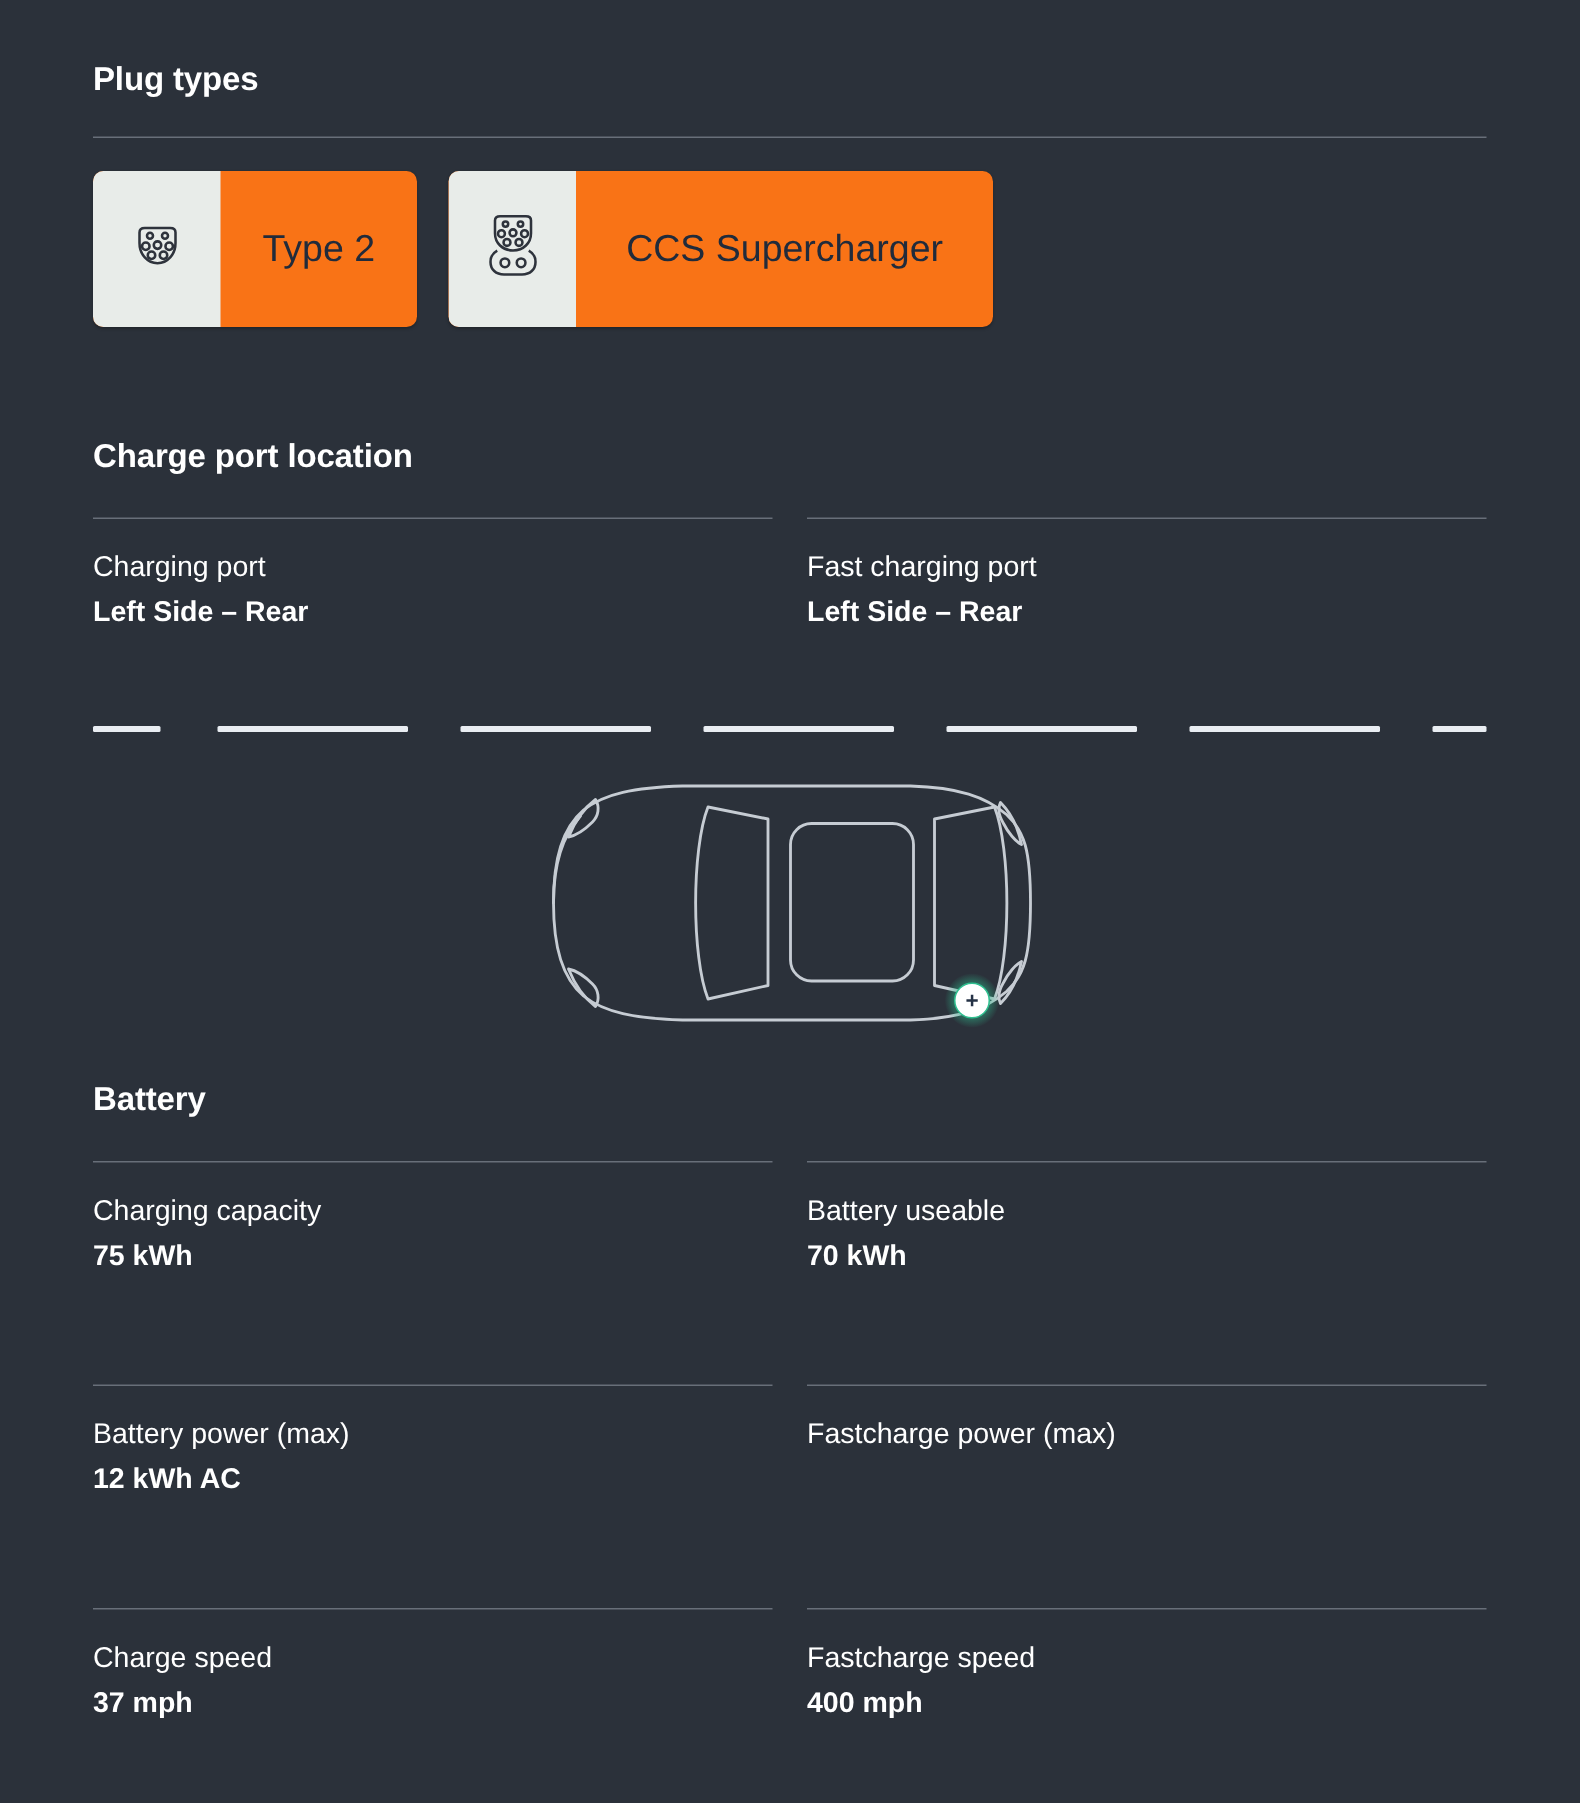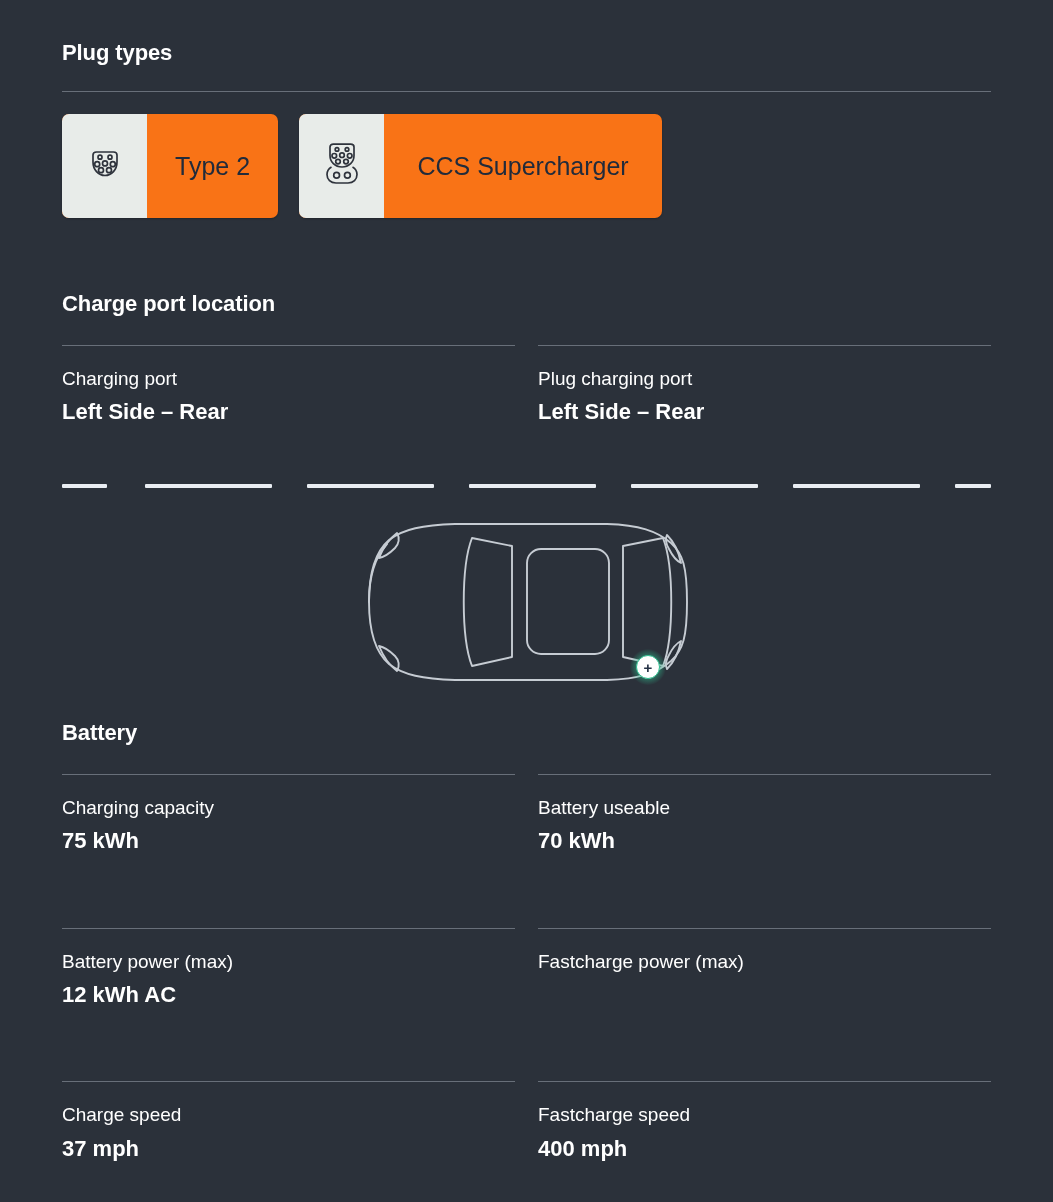--- a/index.html
+++ b/index.html
@@ -90,21 +90,21 @@
   }
 
   .spec-label {
     font-size: 19px;
     font-weight: normal;
     color: #ffffff;
     line-height: 1.6;
   }
 
   .spec-value {
-    font-size: 22px;
+    font-size: 19px;
     font-weight: bold;
     color: #ffffff;
     line-height: 1.6;
   }
 
   
   .road {
     position: relative;
     height: 10px;
     width: 929px;
@@ -186,21 +186,21 @@
     <div class="section-title">Charge port location</div>
 
     <div class="spec-grid" style="margin-top:28px;">
       <div class="spec-cell">
         <div class="spec-rule"></div>
         <div class="spec-label">Charging port</div>
         <div class="spec-value">Left Side – Rear</div>
       </div>
       <div class="spec-cell">
         <div class="spec-rule"></div>
-        <div class="spec-label">Plug charging port</div>
+        <div class="spec-label">Fast charging port</div>
         <div class="spec-value">Left Side – Rear</div>
       </div>
     </div>
   </div>
 
   <div class="road" style="position:absolute; left:62px; top:481px;" id="road">
       <div class="dash" style="left: 0px; width: 45px;"></div>
       <div class="dash" style="left: 83px; width: 127px;"></div>
       <div class="dash" style="left: 245px; width: 127px;"></div>
       <div class="dash" style="left: 407px; width: 127px;"></div>

